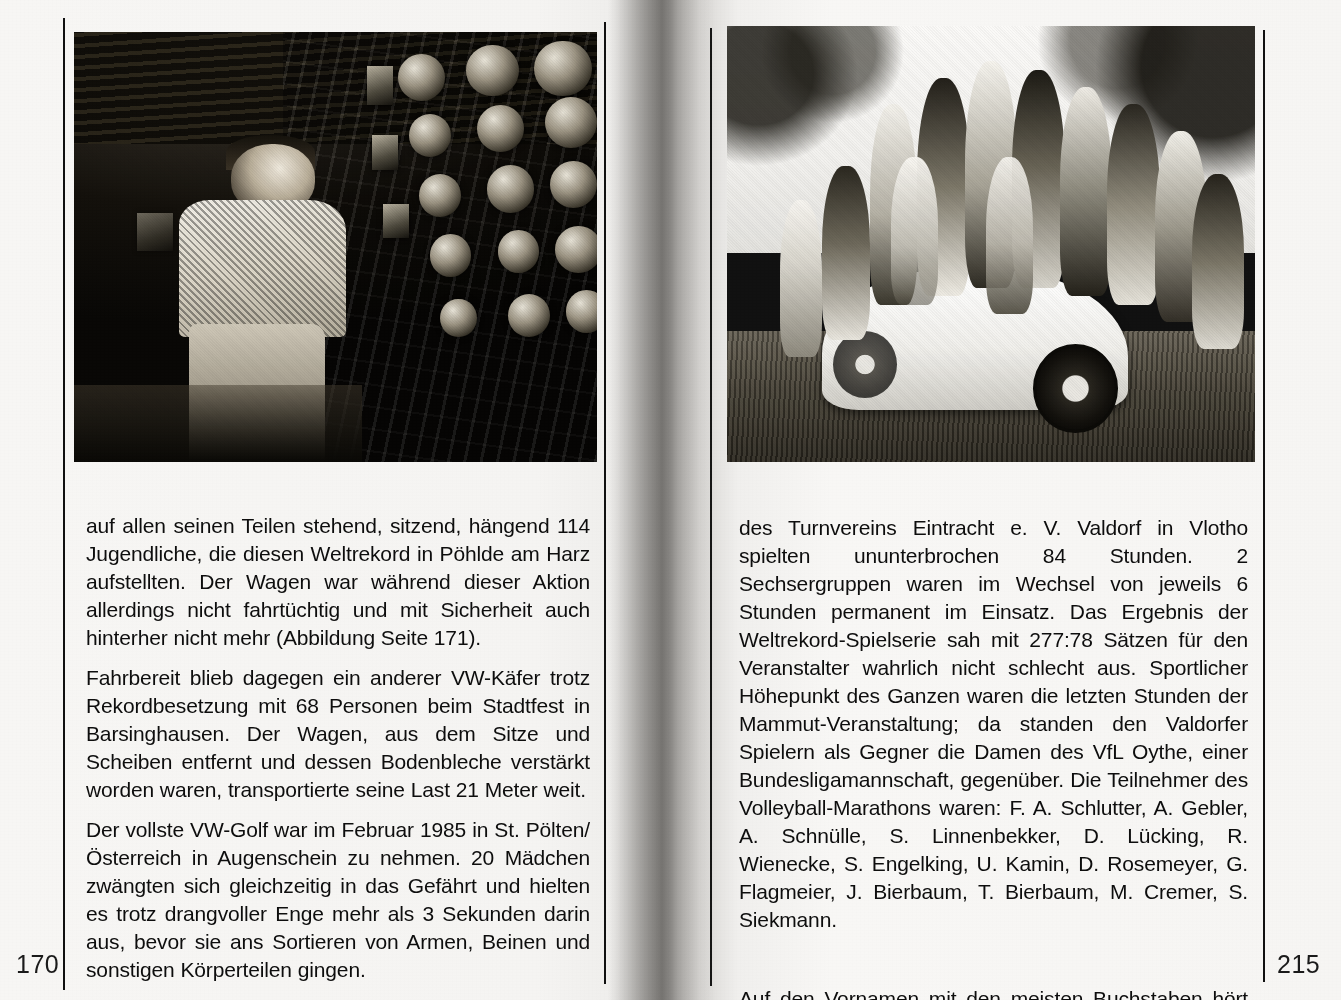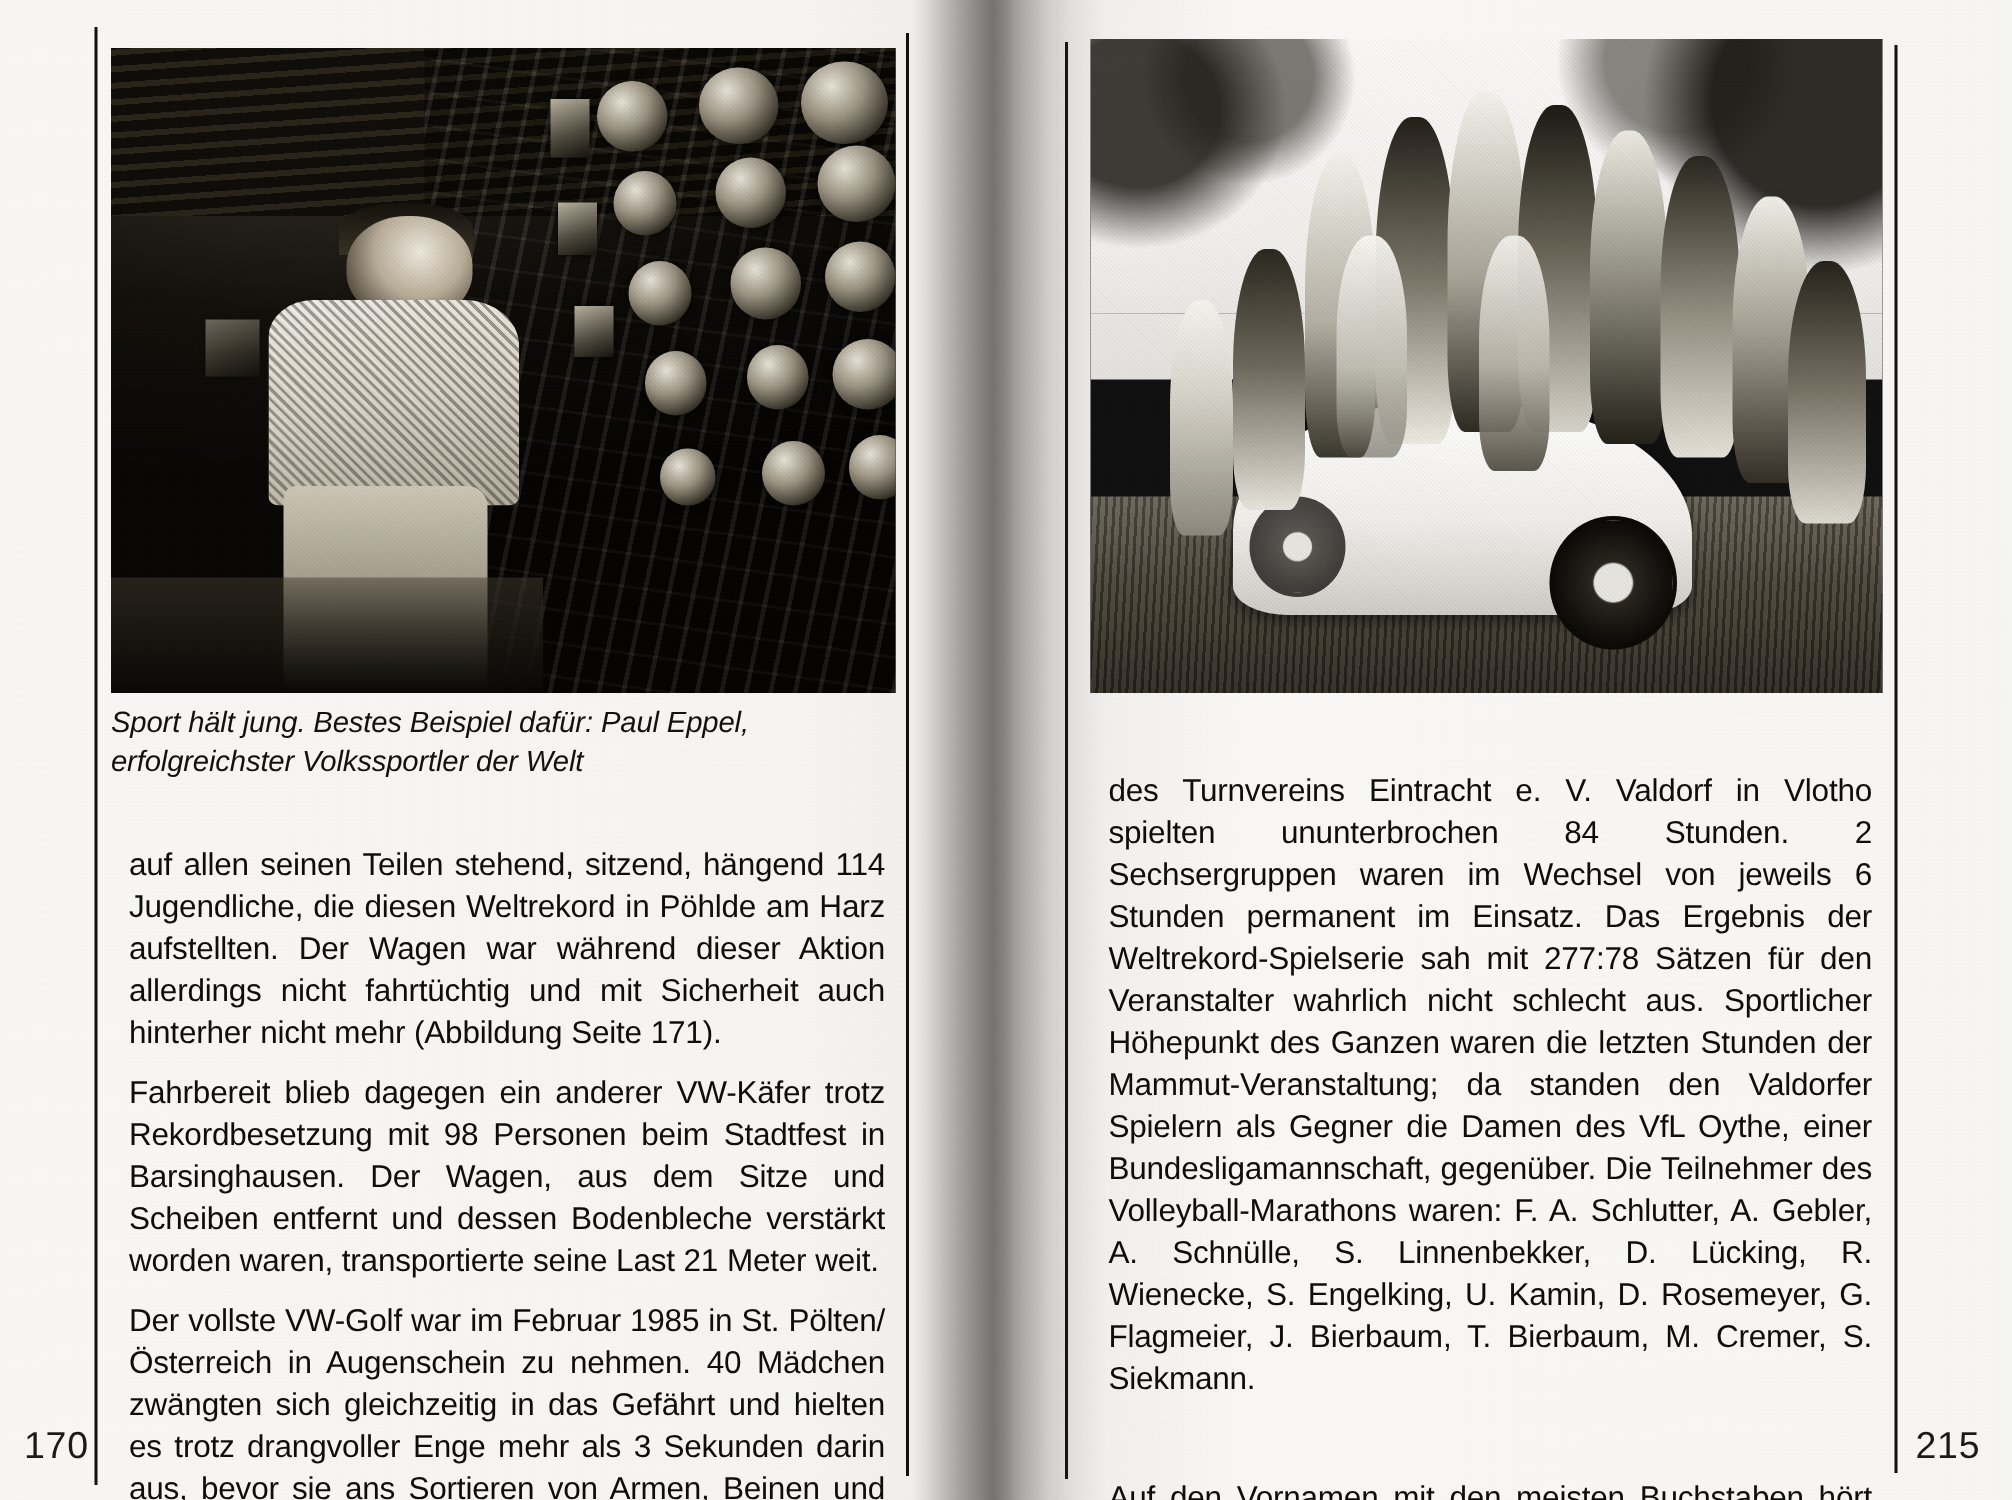--- a/index.html
+++ b/index.html
@@ -208,25 +208,24 @@
     <div class="plaque" style="left:24%;top:45%;width:6%;height:8%;opacity:.45"></div>
     <div class="man-hair"></div>
     <div class="man-head"></div>
     <div class="man-shirt"></div>
     <div class="man-trouser"></div>
     <div class="floor"></div>
     <div class="ph-grain"></div>
   </div>
 
   <div class="col" id="col-left">
-    <p class="caption">Sport hält jung. Bestes Beispiel dafür: Paul Eppel, erfolgreichster Volkssportler der Welt</p>
     <div class="body-block clipbox">
       <p class="body-text">auf allen seinen Teilen stehend, sitzend, hängend 114 Jugendliche, die diesen Weltrekord in Pöhlde am Harz aufstellten. Der Wagen war während dieser Aktion allerdings nicht fahrtüchtig und mit Sicherheit auch hinterher nicht mehr (Abbildung Seite 171).</p>
-      <p class="body-text">Fahrbereit blieb dagegen ein anderer VW-Käfer trotz Rekordbesetzung mit 98 Personen beim Stadtfest in Barsinghausen. Der Wagen, aus dem Sitze und Scheiben entfernt und dessen Bodenbleche verstärkt worden waren, transportierte seine Last 21 Meter weit.</p>
-      <p class="body-text">Der vollste VW-Golf war im Februar 1985 in St. Pölten/Österreich in Augenschein zu nehmen. 40 Mädchen zwängten sich gleichzeitig in das Gefährt und hielten es trotz drangvoller Enge mehr als 3 Sekunden darin aus, bevor sie ans Sortieren von Armen, Beinen und sonstigen Körperteilen gingen.</p>
+      <p class="body-text">Fahrbereit blieb dagegen ein anderer VW-Käfer trotz Rekordbesetzung mit 68 Personen beim Stadtfest in Barsinghausen. Der Wagen, aus dem Sitze und Scheiben entfernt und dessen Bodenbleche verstärkt worden waren, transportierte seine Last 21 Meter weit.</p>
+      <p class="body-text">Der vollste VW-Golf war im Februar 1985 in St. Pölten/Österreich in Augenschein zu nehmen. 20 Mädchen zwängten sich gleichzeitig in das Gefährt und hielten es trotz drangvoller Enge mehr als 3 Sekunden darin aus, bevor sie ans Sortieren von Armen, Beinen und sonstigen Körperteilen gingen.</p>
       <div class="gap"></div>
 
     </div>
   </div>
 
   <div class="photo" id="photo-right">
     <div class="sky"></div>
     <div class="trees"></div>
     <div class="grass"></div>
     <div class="car"></div>

